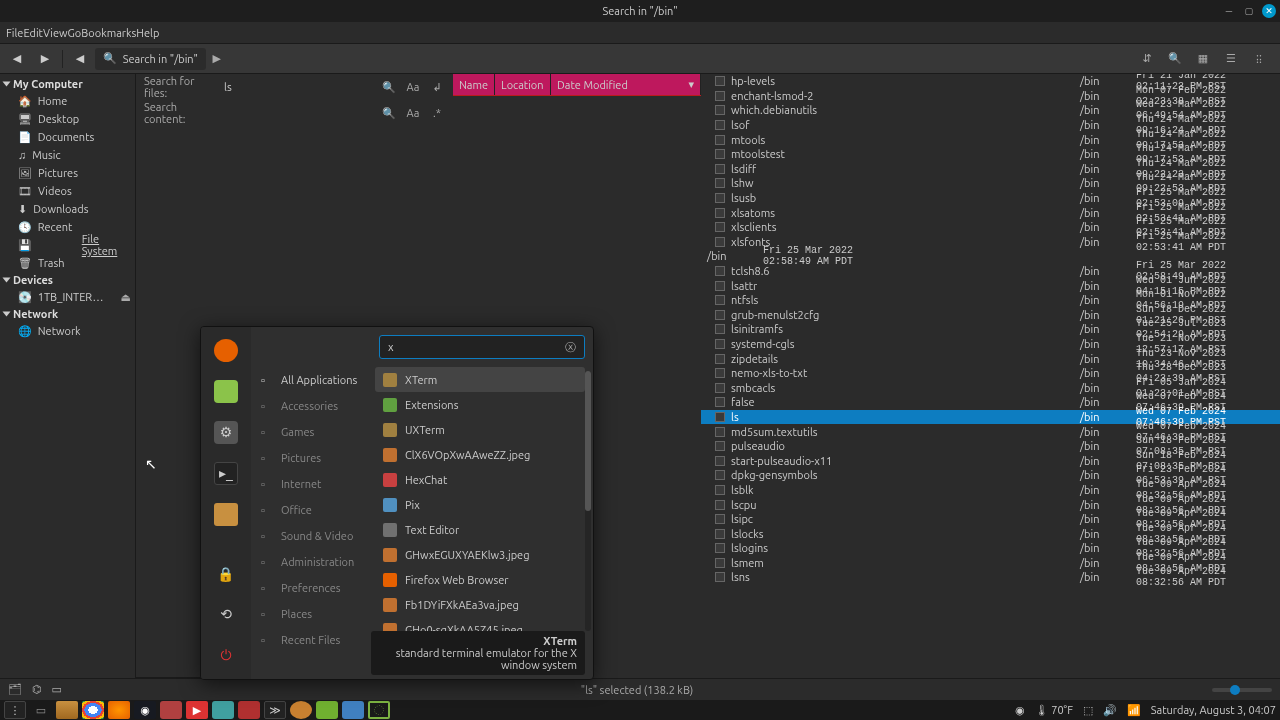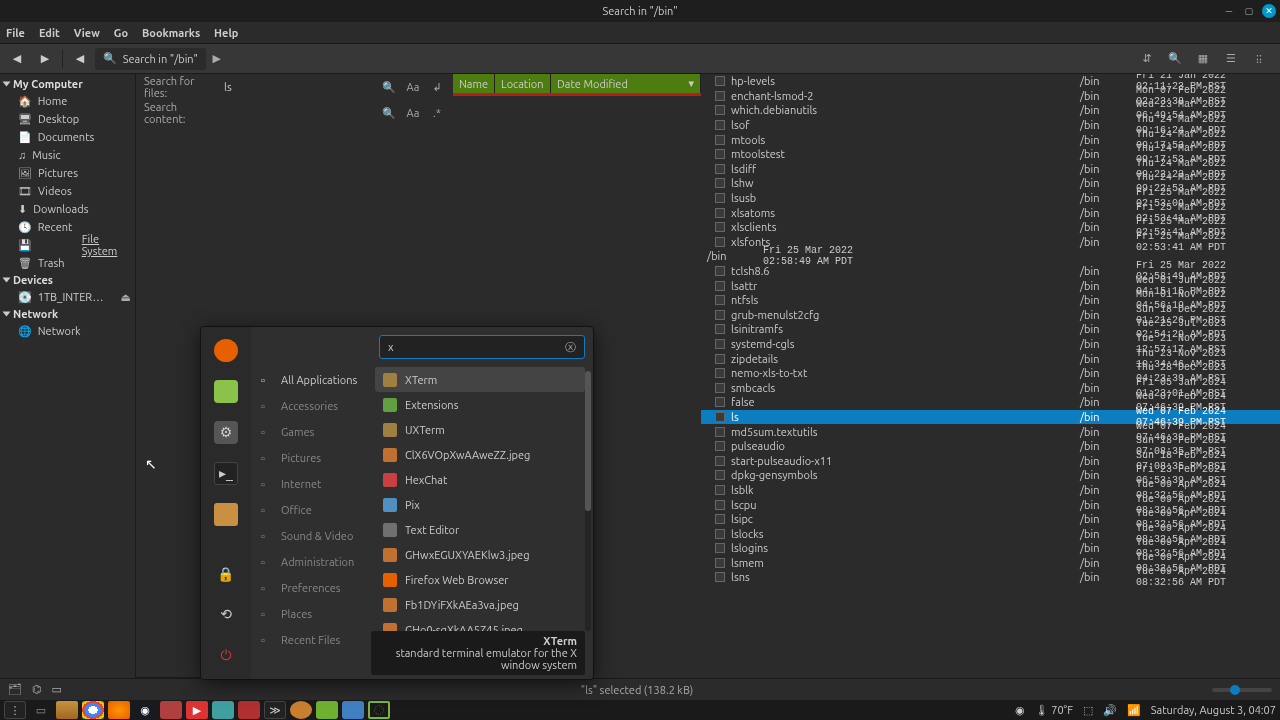--- a/index.html
+++ b/index.html
@@ -4,21 +4,21 @@
 <style>
 * { margin: 0; padding: 0; box-sizing: border-box; font-family: "Ubuntu", "Noto Sans", sans-serif; font-size: 11px; }
 body { background: #2b2b2b; color: #ccc; width: 1280px; height: 720px; overflow: hidden; position: relative; }
 .titlebar { height: 22px; background: #1e1e1e; display: flex; align-items: center; justify-content: center; position: relative; }
 .titlebar-text { color: #ccc; }
 .titlebar-btns { position: absolute; right: 4px; display: flex; gap: 6px; }
 .tb-btn { width: 14px; height: 14px; border-radius: 50%; display: flex; align-items: center; justify-content: center; font-size: 9px; cursor: pointer; }
 .tb-min { color: #aaa; }
 .tb-max { color: #aaa; }
 .tb-close { background: #0099cc; color: #fff; }
-.menubar { height: 22px; background: #2b2b2b; display: flex; align-items: center; padding: 0 6px; gap: 14px; border-bottom: 1px solid #1a1a1a; font-weight: bold; }
+.menubar { height: 22px; background: #2b2b2b; display: flex; align-items: center; padding: 0 6px; border-bottom: 1px solid #1a1a1a; }
 .menubar span { color: #ccc; cursor: pointer; }
 .toolbar { height: 30px; background: #373737; display: flex; align-items: center; padding: 0 4px; gap: 2px; border-bottom: 1px solid #1a1a1a; }
 .tb-nav { width: 26px; height: 22px; display: flex; align-items: center; justify-content: center; color: #ccc; border-radius: 3px; cursor: pointer; }
 .tb-sep { width: 1px; height: 18px; background: #222; margin: 0 2px; }
 .crumb { background: #2b2b2b; height: 22px; display: flex; align-items: center; padding: 0 8px; border-radius: 3px; gap: 6px; color: #ccc; cursor: pointer; }
 .crumb-arrow { width: 18px; height: 22px; display:flex; align-items:center; justify-content:center; color:#aaa; cursor:pointer; }
 .toolbar-right { margin-left: auto; display: flex; gap: 10px; padding-right: 8px; }
 .tb-icon { width: 18px; height: 18px; color: #aaa; cursor: pointer; display:flex; align-items:center; justify-content:center; }
 .body { display: flex; height: calc(720px - 22px - 22px - 30px - 22px - 20px); }
 .sidebar { width: 136px; background: #2b2b2b; border-right: 1px solid #1a1a1a; padding-top: 2px; overflow-y: auto; }
@@ -26,21 +26,21 @@
 .sb-item { display: flex; align-items: center; gap: 6px; padding: 2px 4px 2px 18px; color: #ccc; cursor: pointer; height: 18px; }
 .sb-item.underline span:last-child { text-decoration: underline; margin-left: 44px; }
 .sb-item .eject { margin-left:auto; color:#aaa; }
 .content { flex: 1; display: flex; flex-direction: row; background: #2b2b2b; }
 .searchbars { border-bottom: 1px solid #1a1a1a; }
 .srow { display: flex; align-items: center; height: 26px; padding: 0 8px; gap: 8px; }
 .srow label { width: 72px; color: #aaa; }
 .srow .inputwrap { flex: 1; display:flex; align-items:center; }
 .srow input { flex:1; background: transparent; border: none; color: #ccc; outline: none; height: 20px; }
 .srow .sicon { width:16px; color:#aaa; cursor:pointer; display:flex; justify-content:center; }
-.listheader { display: flex; height: 22px; background: #4d7c0f; border-bottom: 3px solid #b91c1c; color: #ccc; }
+.listheader { display: flex; height: 22px; background: #be185d; border-bottom: 1px solid #b91c1c; color: #ccc; }
 .listheader div { display:flex; align-items:center; padding: 0 6px; border-right: 1px solid #222; }
 .col-name { flex: 1; }
 .col-loc { width: 56px; }
 .col-date { width: 150px; justify-content:space-between; }
 .filelist { flex: 1; overflow-y: auto; }
 .row { display: flex; height: 14.6px; align-items:center; color:#ccc; }
 .row.sel { background: #0d7dc1; color: #fff; }
 .row .c-name { flex: 1; display:flex; align-items:center; gap: 6px; padding-left: 14px; }
 .row .c-loc { width: 56px; padding: 0 6px; }
 .row .c-date { width: 150px; padding: 0 6px; font-family: Liberation Mono, monospace; font-size:10px; }

